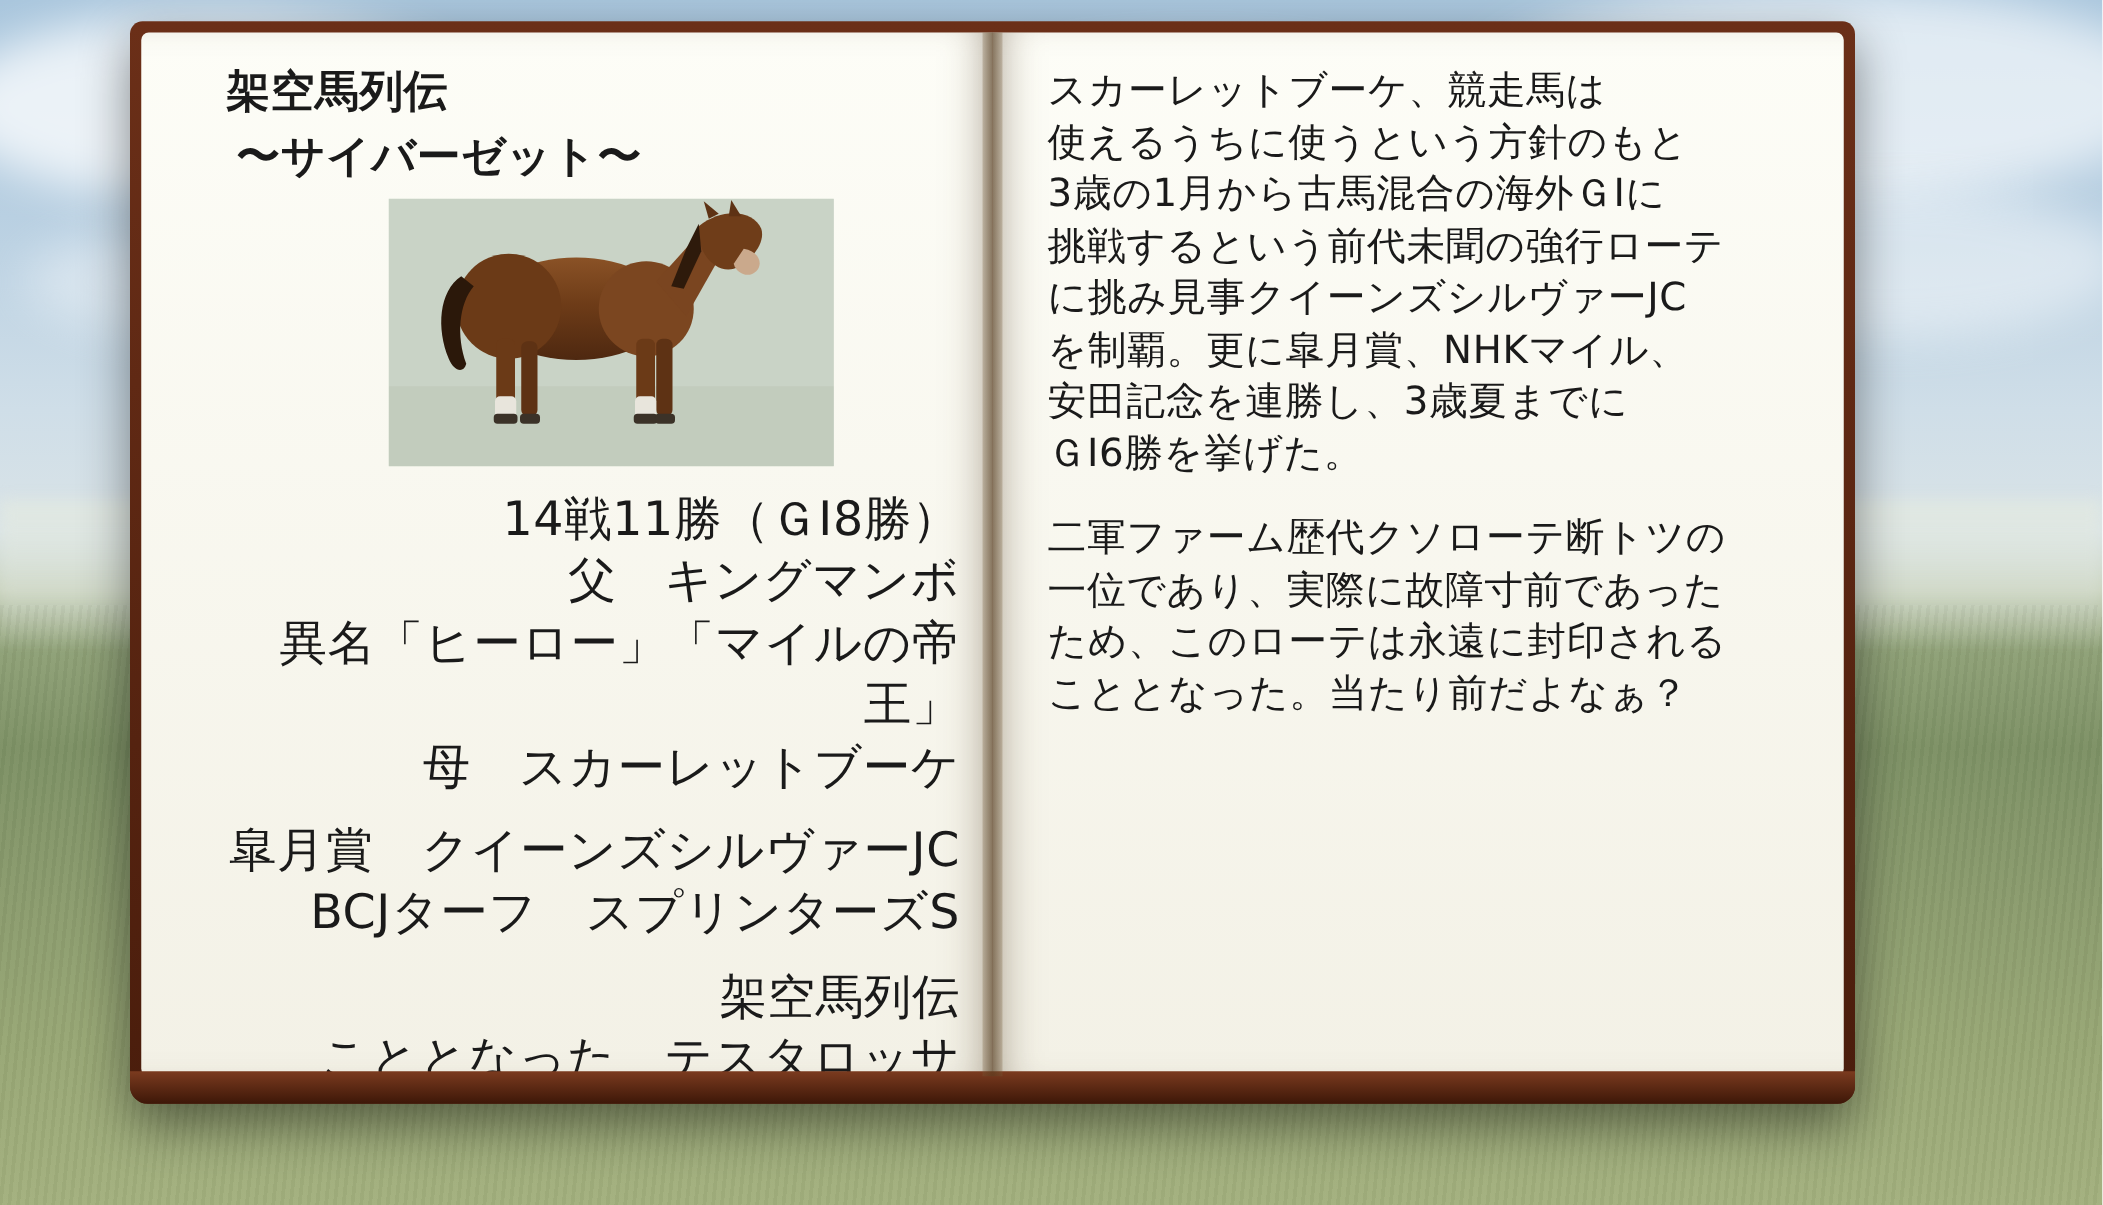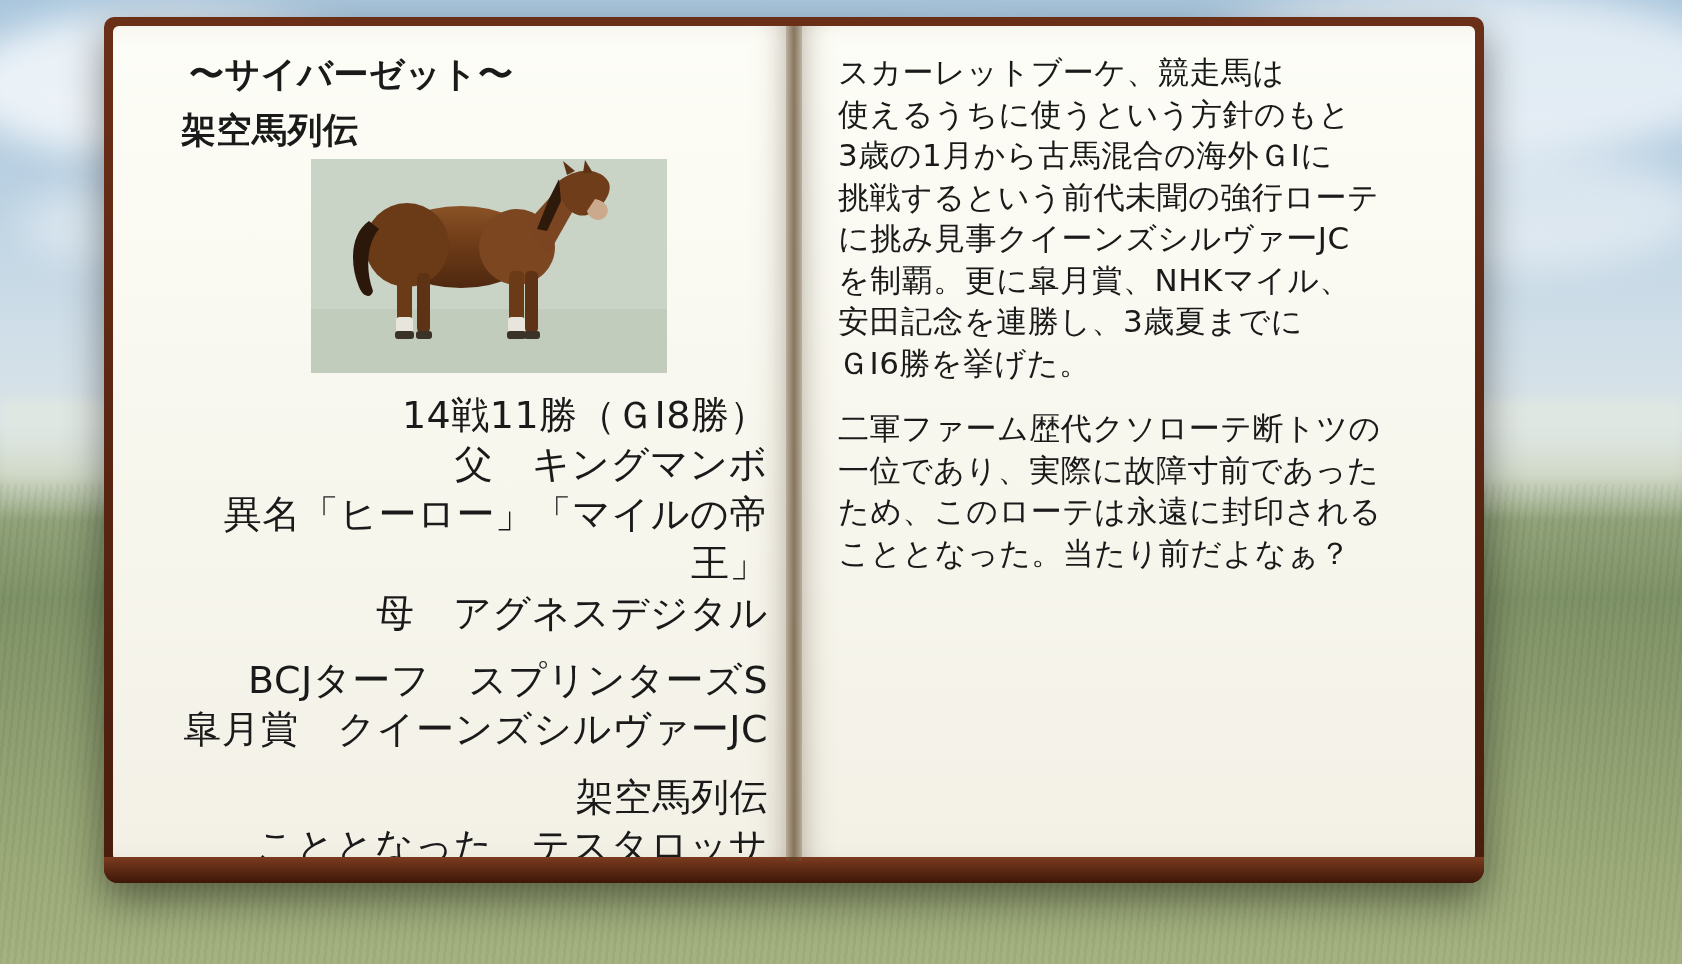--- a/index.html
+++ b/index.html
@@ -144,44 +144,44 @@
     font-size: 38px;
     margin-left: 12px;
     text-align: right;
   }
   .right-text {
     font-size: 31px;
     margin-left: 2px;
     line-height: 1.34;
   }
   .para { margin: 0 0 26px 0; }
-  .para:last-child { margin-bottom: 0; font-family: Liberation Mono, monospace; }
+  .para:last-child { margin-bottom: 0; }
 
   .block-gap { height: 18px; }
 </style>
 </head>
 <body>
 
 <div id="scene">
 
   <div class="cloud c1"></div>
   <div class="cloud c2"></div>
   <div class="cloud c3"></div>
   <div class="cloud c4"></div>
   <div class="cloud c5"></div>
   <div class="haze"></div>
   <div class="grass-tex"></div>
 
   <div id="book">
 
     <div class="page left">
 
+      <div class="jp" id="title-block">架空馬列伝</div>
+
       <div class="jp" id="subtitle-block">〜サイバーゼット〜</div>
-
-      <div class="jp" id="title-block">架空馬列伝</div>
 
       <div id="horse-photo">
         <svg width="356" height="214" viewBox="0 0 356 214">
           <defs>
             <linearGradient id="coat" x1="0" y1="0" x2="0" y2="1">
               <stop offset="0%" stop-color="#8a5226"></stop>
               <stop offset="45%" stop-color="#6e3c18"></stop>
               <stop offset="100%" stop-color="#4e2810"></stop>
             </linearGradient>
           </defs>
@@ -218,26 +218,26 @@
           <rect x="196" y="172" width="19" height="8" rx="3" fill="#3b3228"></rect>
           <rect x="213" y="172" width="16" height="8" rx="3" fill="#3b3228"></rect>
           <rect x="84" y="172" width="19" height="8" rx="3" fill="#3b3228"></rect>
           <rect x="105" y="172" width="16" height="8" rx="3" fill="#3b3228"></rect>
         </svg>
       </div>
 
       <div class="jp left-text">14戦11勝（ＧⅠ8勝）</div>
       <div class="jp left-text">父　キングマンボ</div>
       <div class="jp left-text">異名「ヒーロー」「マイルの帝王」</div>
-      <div class="jp left-text">母　アグネスデジタル</div>
+      <div class="jp left-text">母　スカーレットブーケ</div>
 
       <div class="block-gap"></div>
 
+      <div class="jp left-text">皐月賞　クイーンズシルヴァーJC</div>
       <div class="jp left-text">BCJターフ　スプリンターズS</div>
-      <div class="jp left-text">皐月賞　クイーンズシルヴァーJC</div>
 
       <div class="block-gap"></div>
 
       <div class="jp left-text">架空馬列伝</div>
       <div class="jp left-text">こととなった　テスタロッサ</div>
     </div>
 
     <div class="spine"></div>
 
     <div class="page right">

